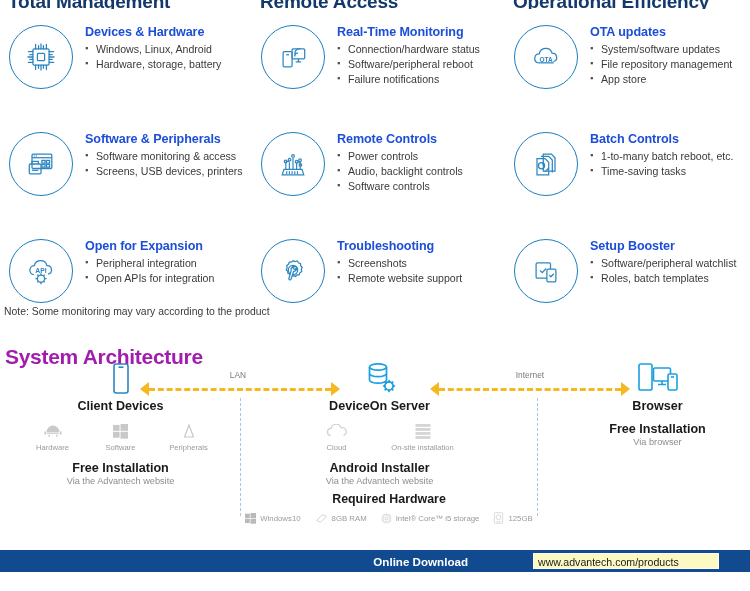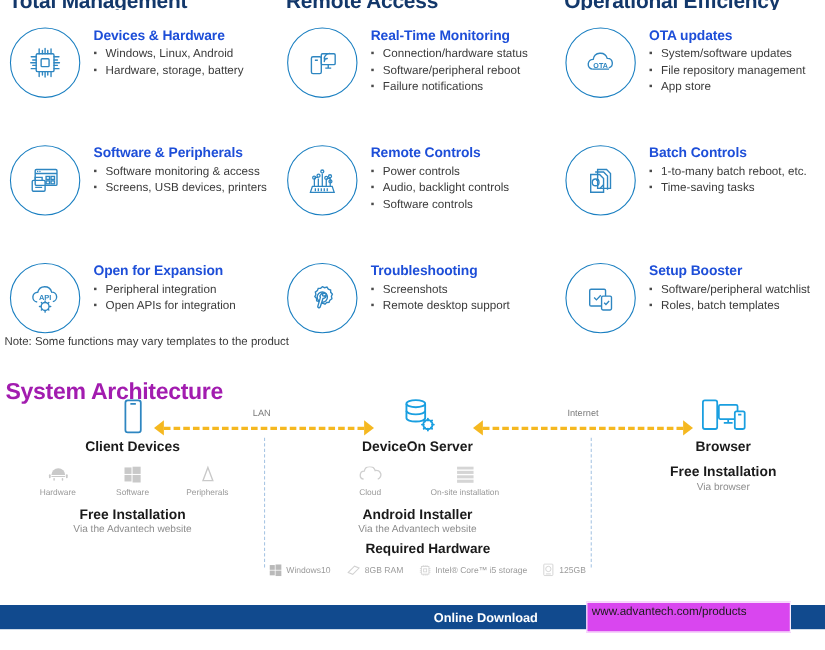--- a/index.html
+++ b/index.html
@@ -99,24 +99,25 @@
 
   
   .footer {
     position:absolute; left:0; top:550px; width:750px; height:22px;
     background:#114a8e; display:flex; align-items:center; justify-content:flex-end;gap:38px;
   }
   .footer .dl {
     color:#ffffff; font-size:11.6px; font-weight:700; margin-right:6px;
   }
   .footer .url {
-    background:#d946ef; color:#1a1a1a; font-size:10.6px;
-    width:186px; height:28px; line-height:16px; padding-left:4px;
+    background:#fef9c3; color:#1a1a1a; font-size:10.6px;
+    width:186px; height:16px; line-height:16px; padding-left:4px;
     margin-right:31px; overflow:hidden; white-space:nowrap;
     border:1px solid #ffffff;
+    margin-left:21px;
   }
 </style>
 </head>
 <body>
 
 <div class="page">
 
   <div class="feature-grid">
 
     <div class="col">
@@ -245,21 +246,21 @@
           <svg viewBox="0 0 40 40" fill="none" stroke="#2e86c1" stroke-width="1.4">
             <path d="M20 8.5l2.3 1 2.4-.6 1.4 2 2.3.9.1 2.4 1.7 1.7-1 2.3.5 2.4-2 1.4-.9 2.3-2.4.1-1.7 1.7-2.3-1-2.4.5-1.4-2-2.3-.9-.1-2.4-1.7-1.7 1-2.3-.5-2.4 2-1.4.9-2.3 2.4-.1z"></path>
             <circle cx="20" cy="19" r="5.2"></circle>
             <path d="M22.6 15.2a3.4 3.4 0 0 0-4.6 4.3l-2.6 9a1.3 1.3 0 0 0 2.4.7l2.9-8.8a3.4 3.4 0 0 0 3.3-4l-1.7 1.8-1.9-.6-.4-1.9z" fill="#fff"></path>
           </svg>
         </div>
         <div class="body">
           <h3>Troubleshooting</h3>
           <ul>
             <li>Screenshots</li>
-            <li>Remote desktop support</li>
+            <li>Remote website support</li>
           </ul>
         </div>
       </div>
     </div>
 
     <div class="col">
       <div class="col-title">Operational Efficiency</div>
 
       <div class="card">
         <div class="ring">
@@ -312,21 +313,21 @@
           <h3>Setup Booster</h3>
           <ul>
             <li>Software/peripheral watchlist</li>
             <li>Roles, batch templates</li>
           </ul>
         </div>
       </div>
     </div>
   </div>
 
-  <div class="note">Note: Some functions may vary templates to the product</div>
+  <div class="note">Note: Some monitoring may vary according to the product</div>
 
   <div class="sa-title">System Architecture</div>
 
   <div class="arch">
 
     <div class="vdash" style="left:240px; top:36px; height:118px;"></div>
     <div class="vdash" style="left:537px; top:36px; height:118px;"></div>
 
     <div class="link-label" style="left:198px; top:8px; width:80px;">LAN</div>
     <div class="arrowrow" style="left:140px; top:20px; width:200px;">

